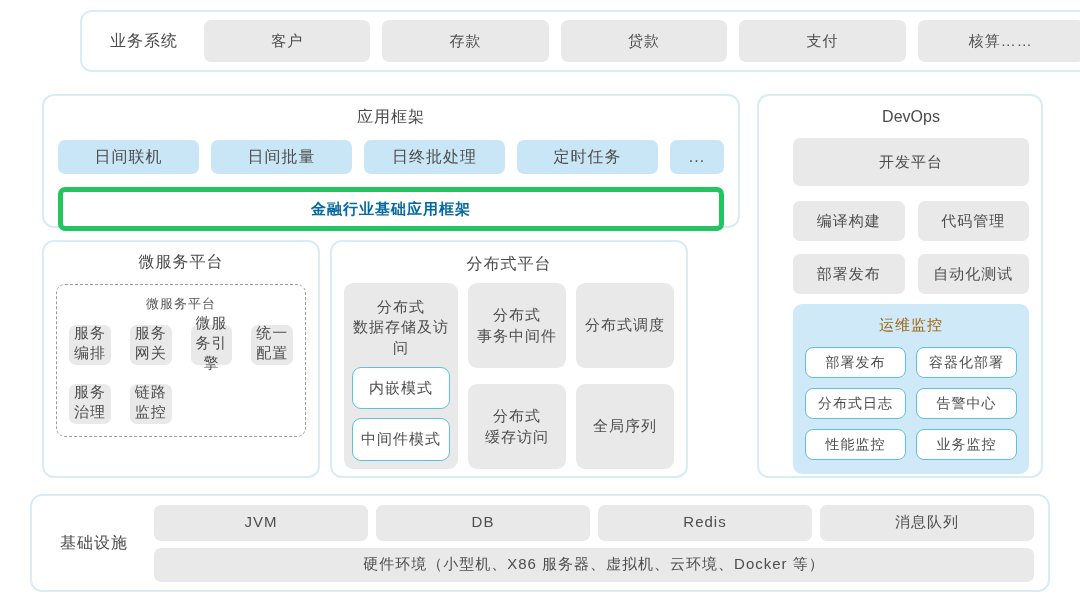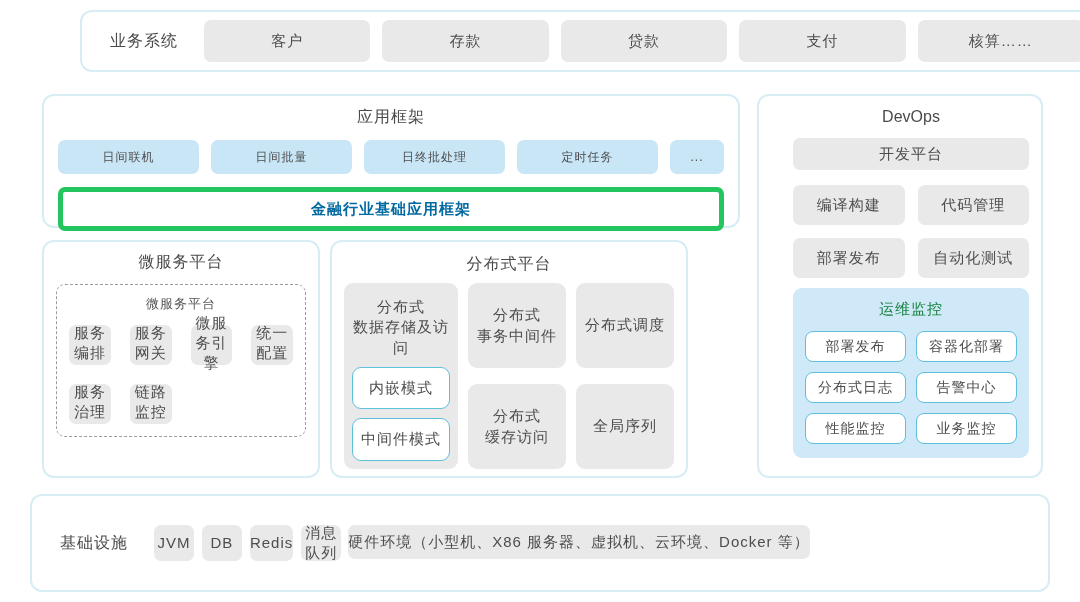--- a/index.html
+++ b/index.html
@@ -8,21 +8,21 @@
   .panel{position:absolute;background:#fff;border:2px solid #d7edf4;border-radius:12px;box-sizing:border-box;}
   .panel-title{text-align:center;font-size:16px;color:#4a4a4a;letter-spacing:1px;}
   
   .hbar{display:flex;align-items:center;padding:0 14px;gap:12px;}
   .hbar .bar-label{flex:0 0 96px;text-align:center;font-size:16px;color:#4a4a4a;letter-spacing:1px;}
   .gbox{background:#e9e9e9;border-radius:7px;display:flex;align-items:center;justify-content:center;
         font-size:15px;color:#4d4d4d;letter-spacing:1px;text-align:center;white-space:pre-line;line-height:1.35;}
   .hbar .gbox{flex:1;height:42px;}
   
   .bbox{background:#c9e6f7;border-radius:7px;display:flex;align-items:center;justify-content:center;
-        font-size:12px;color:#4d4d4d;letter-spacing:1px;}
+        font-size:16px;color:#4d4d4d;letter-spacing:1px;}
   .af-row{display:flex;gap:12px;padding:0 14px;margin-top:12px;}
   .af-row .bbox{flex:1;height:34px;}
   .af-row .bbox.small{flex:0 0 54px;}
   .base-frame{margin:13px 14px 0 14px;height:34px;border:5px solid #22c55e;border-radius:7px;
         display:flex;align-items:center;justify-content:center;background:#fff;
         color:#0369a1;font-weight:bold;font-size:15px;letter-spacing:1px;}
   
   .dashed-box{margin:11px 12px 0 12px;border:1px dashed #9b9b9b;border-radius:9px;padding:10px 12px 12px 12px;}
   .dashed-title{text-align:center;font-size:13px;color:#555;letter-spacing:1px;}
   .ms-grid{display:grid;grid-template-columns:1fr 1fr 1fr 1fr;gap:19px;margin-top:12px;font-family:Liberation Mono, monospace;}
@@ -30,29 +30,29 @@
   
   .dist-body{display:flex;gap:10px;padding:8px 12px 0 12px;height:186px;}
   .dist-col{flex:1;display:flex;flex-direction:column;gap:16px;}
   .dist-col .gbox{flex:1;border-radius:9px;}
   .storage{flex:1;background:#e9e9e9;border-radius:9px;padding:8px;box-sizing:border-box;display:flex;flex-direction:column;}
   .storage-title{text-align:center;font-size:15px;color:#4d4d4d;white-space:pre-line;line-height:1.35;margin-top:6px;letter-spacing:1px;}
   .wbox{background:#fff;border:1px solid #5fc0dc;border-radius:9px;display:flex;align-items:center;justify-content:center;
         font-size:15px;color:#4d4d4d;letter-spacing:1px;}
   .storage .wbox{height:46px;margin-top:9px;}
   
-  .dev-platform{margin:12px 12px 0 12px;height:32px;}
+  .dev-platform{margin:12px 12px 0 12px;height:48px;}
   .dev-grid{display:grid;grid-template-columns:1fr 1fr;gap:13px;margin:15px 12px 0 12px;}
   .dev-grid .gbox{height:40px;}
   .ops-panel{margin:10px 12px 0 12px;background:#cfe9f8;border-radius:9px;padding:12px 12px 14px 12px;}
-  .ops-title{text-align:center;font-size:15px;color:#15803d;letter-spacing:1px;}
+  .ops-title{text-align:center;font-size:15px;color:#a16207;letter-spacing:1px;}
   .ops-grid{display:grid;grid-template-columns:1fr 1fr;gap:10px;margin-top:12px;}
   .ops-grid .wbox{height:29px;border-radius:8px;font-size:14px;}
   
-  .infra-content{flex:1;display:flex;gap:7px;}
+  .infra-content{flex:1;display:flex;flex-direction:column;gap:7px;}
   .infra-row{display:flex;gap:8px;}
   .infra-row .gbox{flex:1;height:36px;}
   .hw-box{height:34px;background:#e9e9e9;border-radius:7px;display:flex;align-items:center;justify-content:center;
         font-size:15px;color:#4d4d4d;letter-spacing:1px;text-align:center;}
 </style>
 </head>
 <body>
 
 <div class="page">
 

